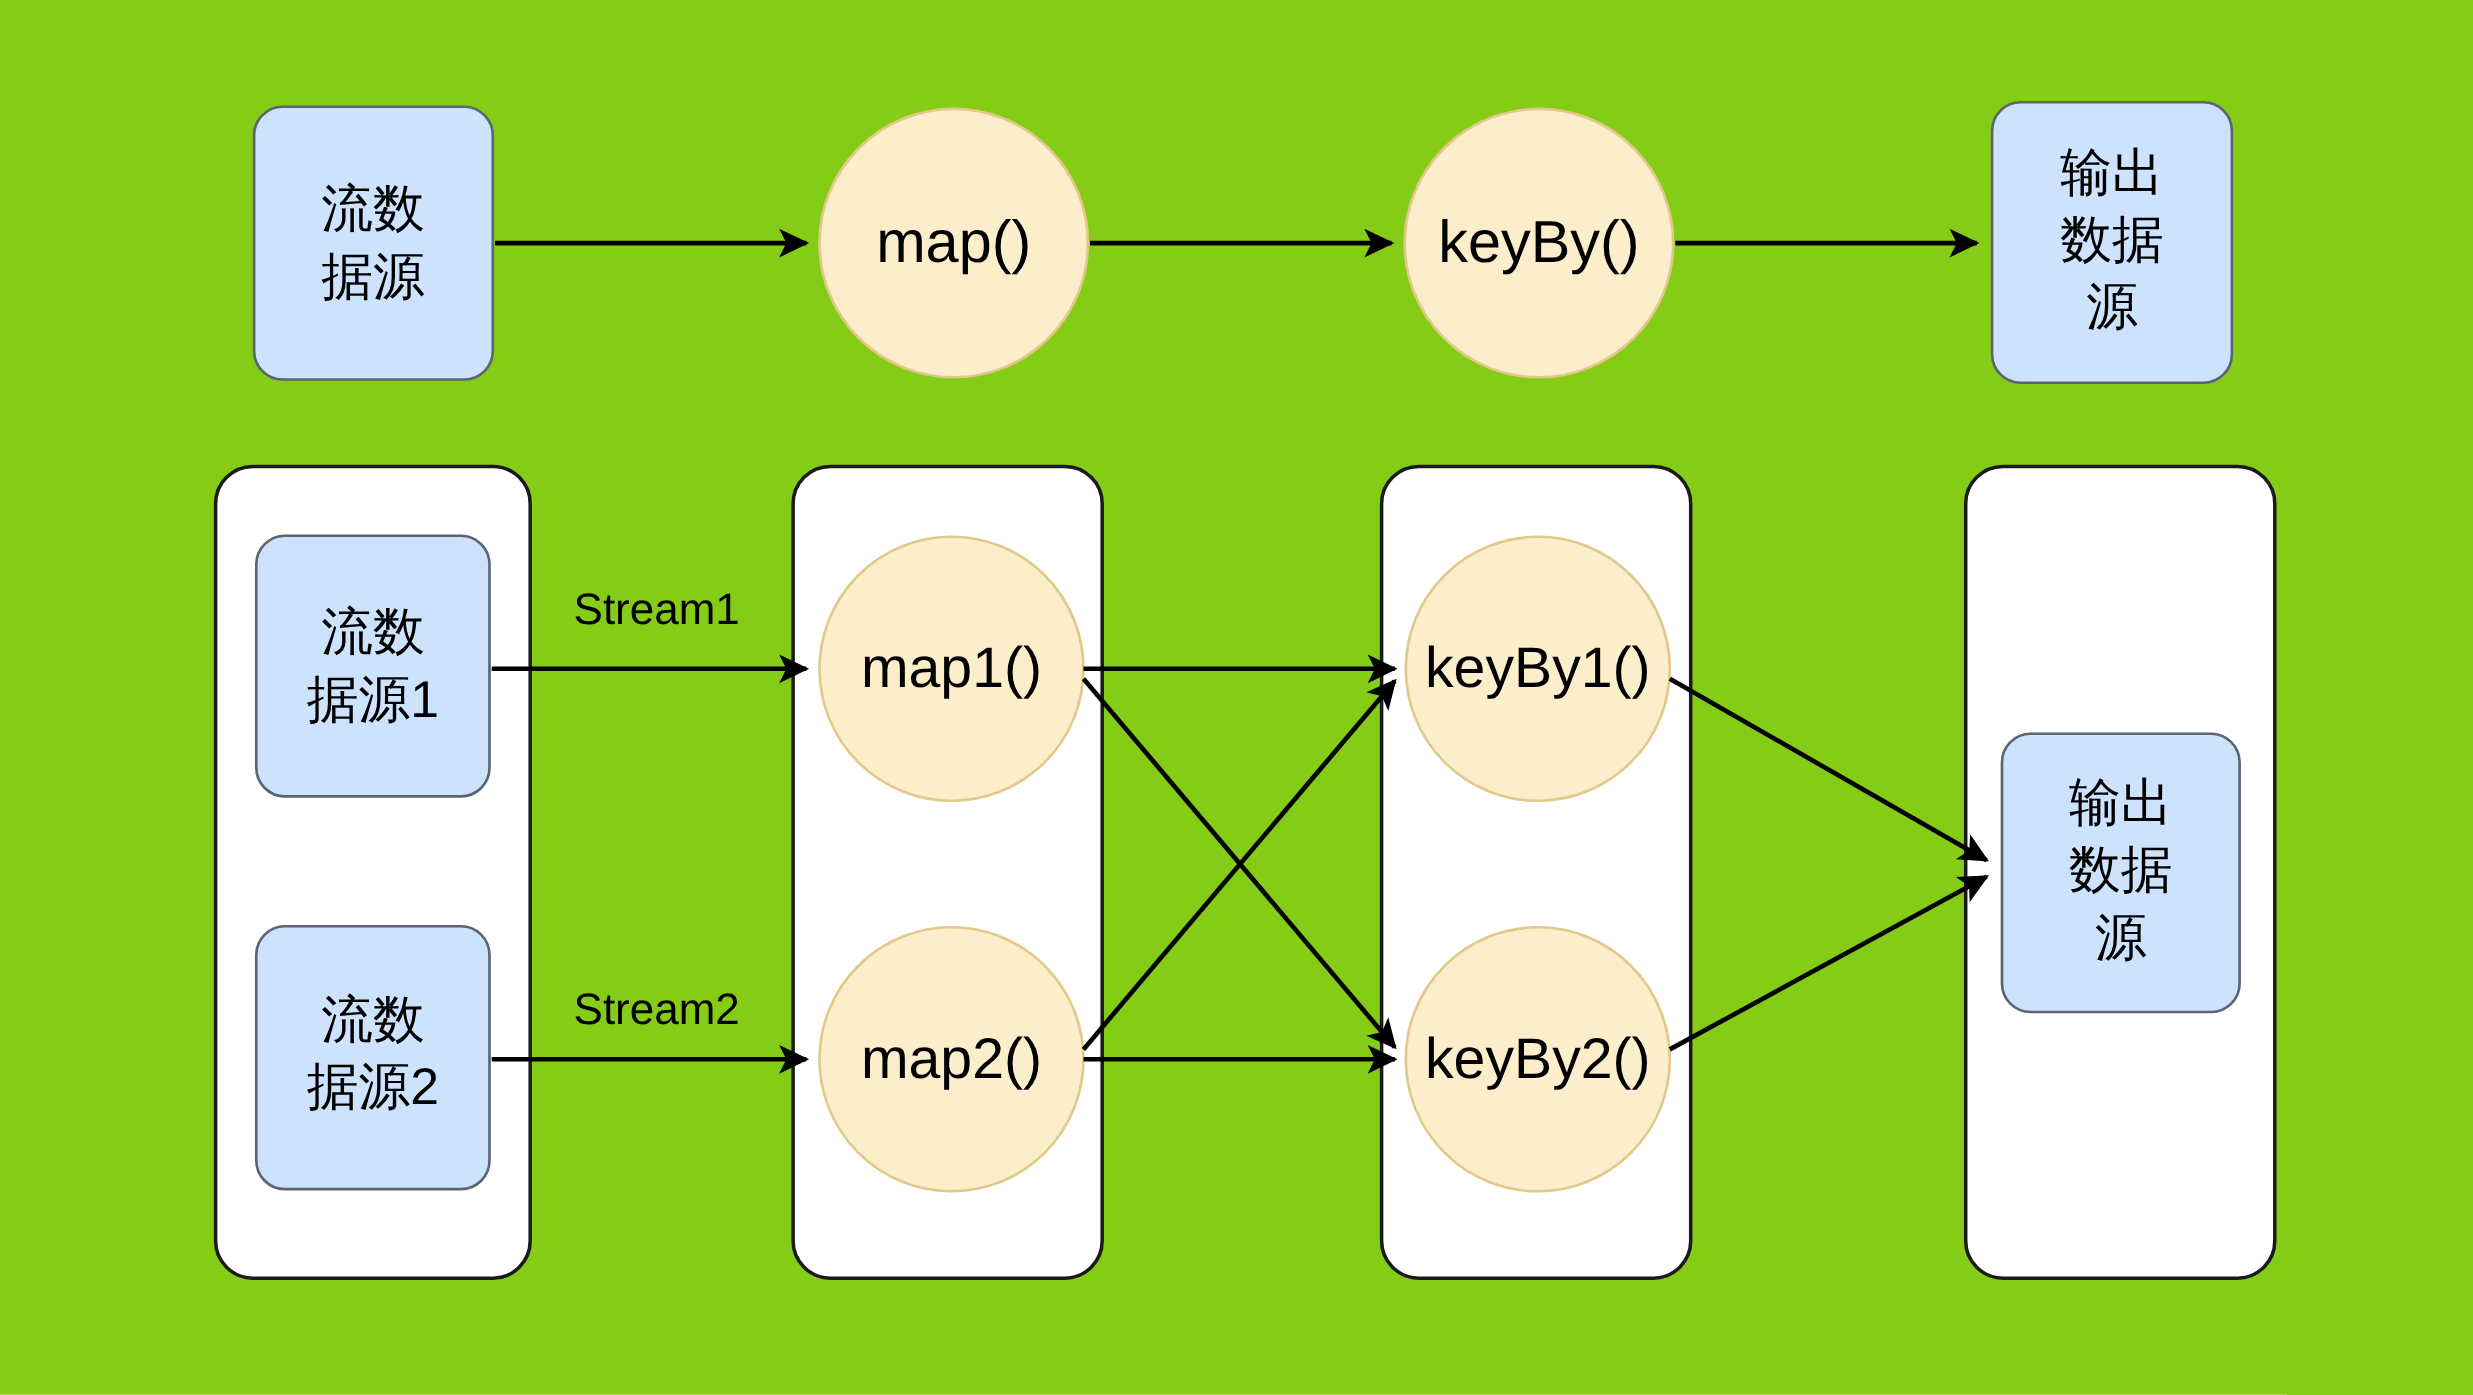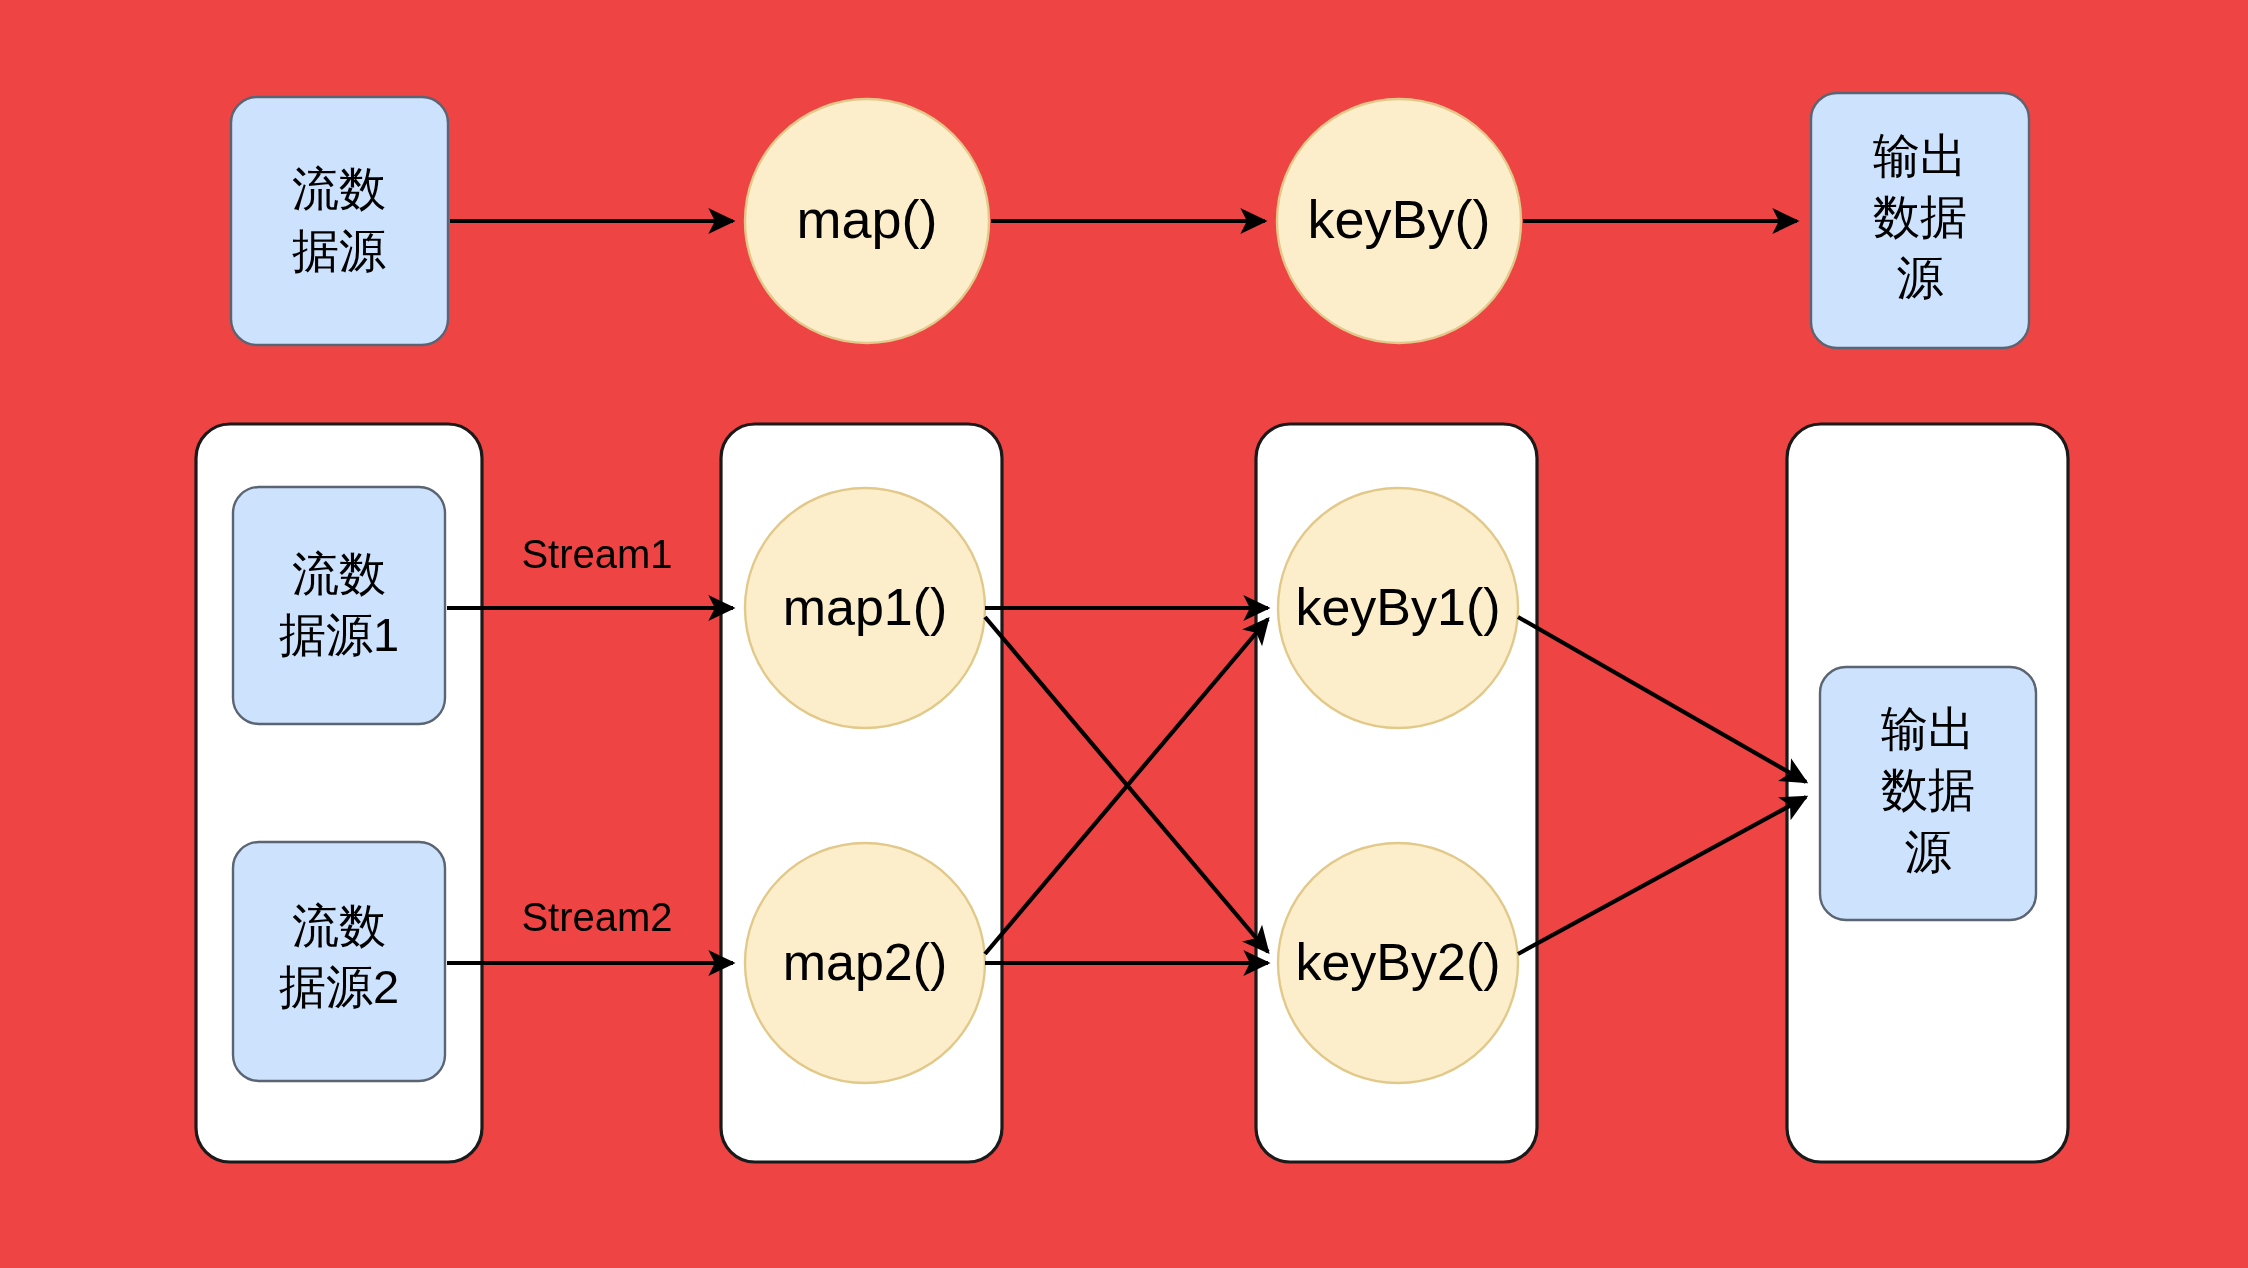--- a/index.html
+++ b/index.html
@@ -10,21 +10,21 @@
   body {
     width: 2248px;
     height: 1268px;
     overflow: hidden;
     font-family: "Liberation Sans", sans-serif;
   }
   #canvas {
     position: relative;
     width: 2248px;
     height: 1268px;
-    background: #ef4444;
+    background: #84cc16;
   }
   svg#diagram {
     position: absolute;
     left: 0;
     top: 0;
     width: 2248px;
     height: 1268px;
     display: block;
   }
   .group-box {

